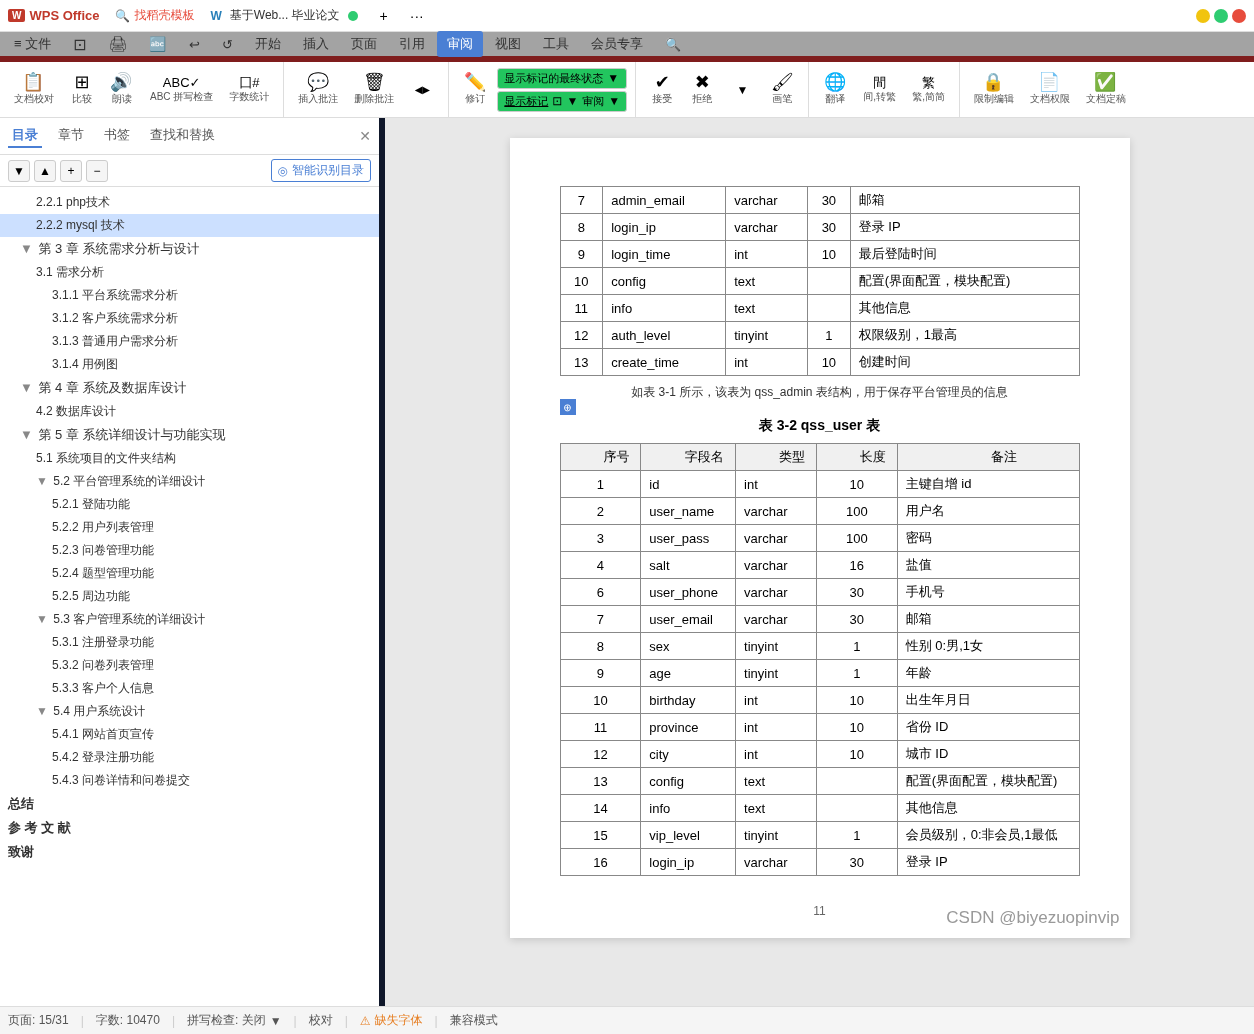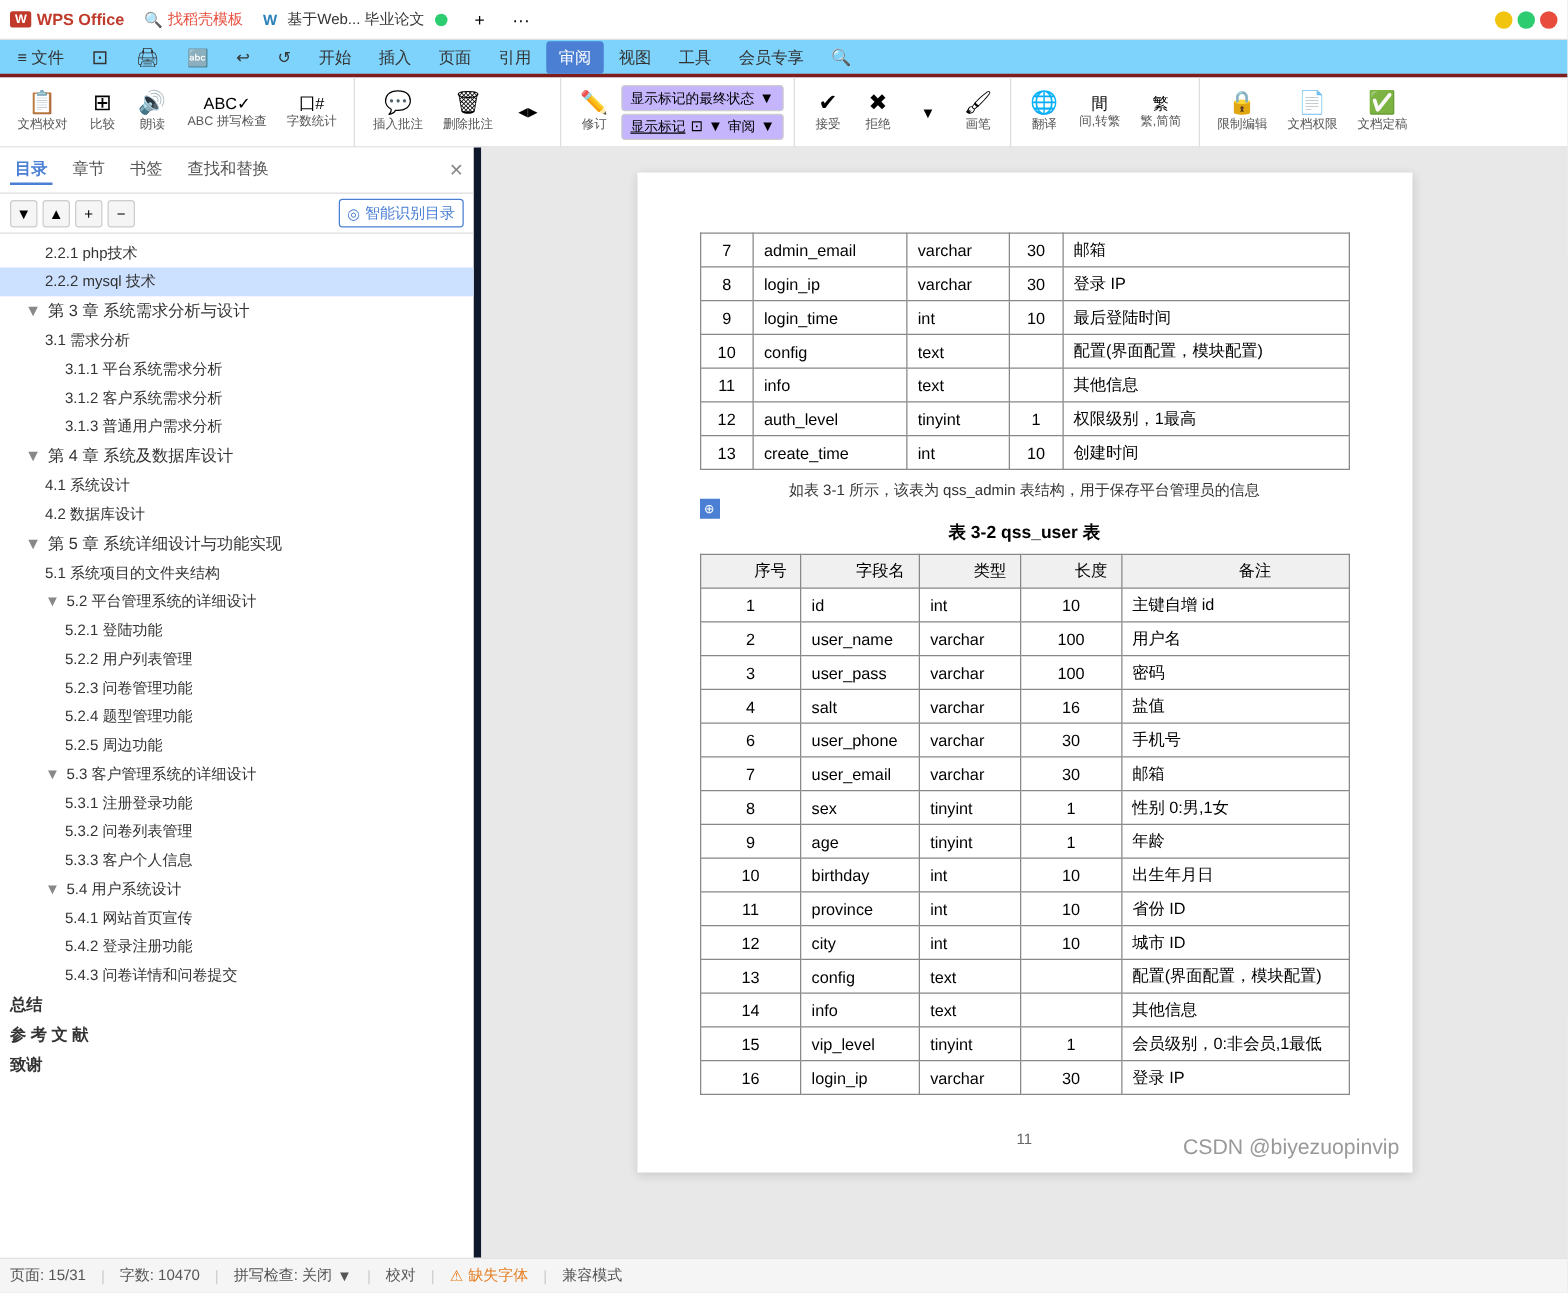--- a/index.html
+++ b/index.html
@@ -13,32 +13,32 @@
     .titlebar-doc { display: flex; align-items: center; gap: 8px; color: #333; font-size: 12px; }
     .doc-icon { color: #2980b9; font-weight: bold; }
     .tab-plus { padding: 2px 6px; font-size: 14px; cursor: pointer; }
     .window-controls { margin-left: auto; display: flex; gap: 4px; }
     .win-btn { width: 14px; height: 14px; border-radius: 50%; border: none; cursor: pointer; }
     .win-min { background: #f1c40f; }
     .win-max { background: #2ecc71; }
     .win-close { background: #e74c3c; }
 
     
-    .menubar { display: flex; align-items: center; height: 30px; background: #7dd3fc; border-bottom: 3px solid #7f1d1d; padding: 0 4px; gap: 2px; }
+    .menubar { display: flex; align-items: center; height: 30px; background: #a3a3a3; border-bottom: 6px solid #7f1d1d; padding: 0 4px; gap: 2px; }
     .menu-item { padding: 4px 10px; cursor: pointer; border-radius: 3px; font-size: 13px; color: #333; }
     .menu-item.active { color: #fff; background: #4a7fd4; }
 
     
     .toolbar { display: flex; align-items: center; height: 56px; background: #fff; border-bottom: 1px solid #ddd; padding: 0 8px; gap: 8px; }
     .toolbar-group { display: flex; align-items: center; gap: 4px; border-right: 1px solid #ddd; padding-right: 8px; height: 100%; }
     .toolbar-group:last-child { border-right: none; }
     .tool-btn { display: flex; flex-direction: column; align-items: center; justify-content: center; padding: 2px 6px; cursor: pointer; border-radius: 3px; min-width: 36px; }
     .tool-icon { font-size: 18px; line-height: 1; }
     .tool-label { font-size: 10px; color: #555; margin-top: 1px; white-space: nowrap; }
-    .toolbar-select { display: flex; align-items: center; border: 1px solid #ccc; border-radius: 3px; padding: 2px 6px; background: #c4b5fd; cursor: pointer; font-size: 12px; gap: 4px; }
+    .toolbar-select { display: flex; align-items: center; border: 1px solid #ccc; border-radius: 3px; padding: 2px 6px; background: #22c55e; cursor: pointer; font-size: 12px; gap: 4px; }
     .toolbar-select-group { display: flex; flex-direction: column; gap: 2px; }
 
     
     .main-layout { display: flex; height: calc(1034px - 32px - 30px - 56px - 28px); }
 
     
     .sidebar { width: 385px; background: #fff; border-right: 6px solid #0f172a; display: flex; flex-direction: column; overflow: hidden; }
     .sidebar-header { display: flex; align-items: center; padding: 6px 8px; border-bottom: 1px solid #ddd; gap: 8px; }
     .sidebar-tabs { display: flex; gap: 12px; }
     .sidebar-tab { font-size: 13px; padding: 2px 4px; cursor: pointer; color: #555; }
@@ -246,22 +246,22 @@
       </div>
     </div>
     <div class="sidebar-content">
       <div class="toc-item level3">2.2.1 php技术</div>
       <div class="toc-item level3 active">2.2.2 mysql 技术</div>
       <div class="toc-item level2"><span class="toc-arrow">▼</span> 第 3 章 系统需求分析与设计</div>
       <div class="toc-item level3">3.1 需求分析</div>
       <div class="toc-item level4">3.1.1 平台系统需求分析</div>
       <div class="toc-item level4">3.1.2 客户系统需求分析</div>
       <div class="toc-item level4">3.1.3 普通用户需求分析</div>
+      <div class="toc-item level4">3.1.4 用例图</div>
       <div class="toc-item level2"><span class="toc-arrow">▼</span> 第 4 章 系统及数据库设计</div>
-      <div class="toc-item level3">4.1 系统设计</div>
       <div class="toc-item level3">4.2 数据库设计</div>
       <div class="toc-item level2"><span class="toc-arrow">▼</span> 第 5 章 系统详细设计与功能实现</div>
       <div class="toc-item level3">5.1  系统项目的文件夹结构</div>
       <div class="toc-item level3"><span class="toc-arrow">▼</span> 5.2 平台管理系统的详细设计</div>
       <div class="toc-item level4">5.2.1 登陆功能</div>
       <div class="toc-item level4">5.2.2 用户列表管理</div>
       <div class="toc-item level4">5.2.3 问卷管理功能</div>
       <div class="toc-item level4">5.2.4 题型管理功能</div>
       <div class="toc-item level4">5.2.5 周边功能</div>
       <div class="toc-item level3"><span class="toc-arrow">▼</span> 5.3 客户管理系统的详细设计</div>

